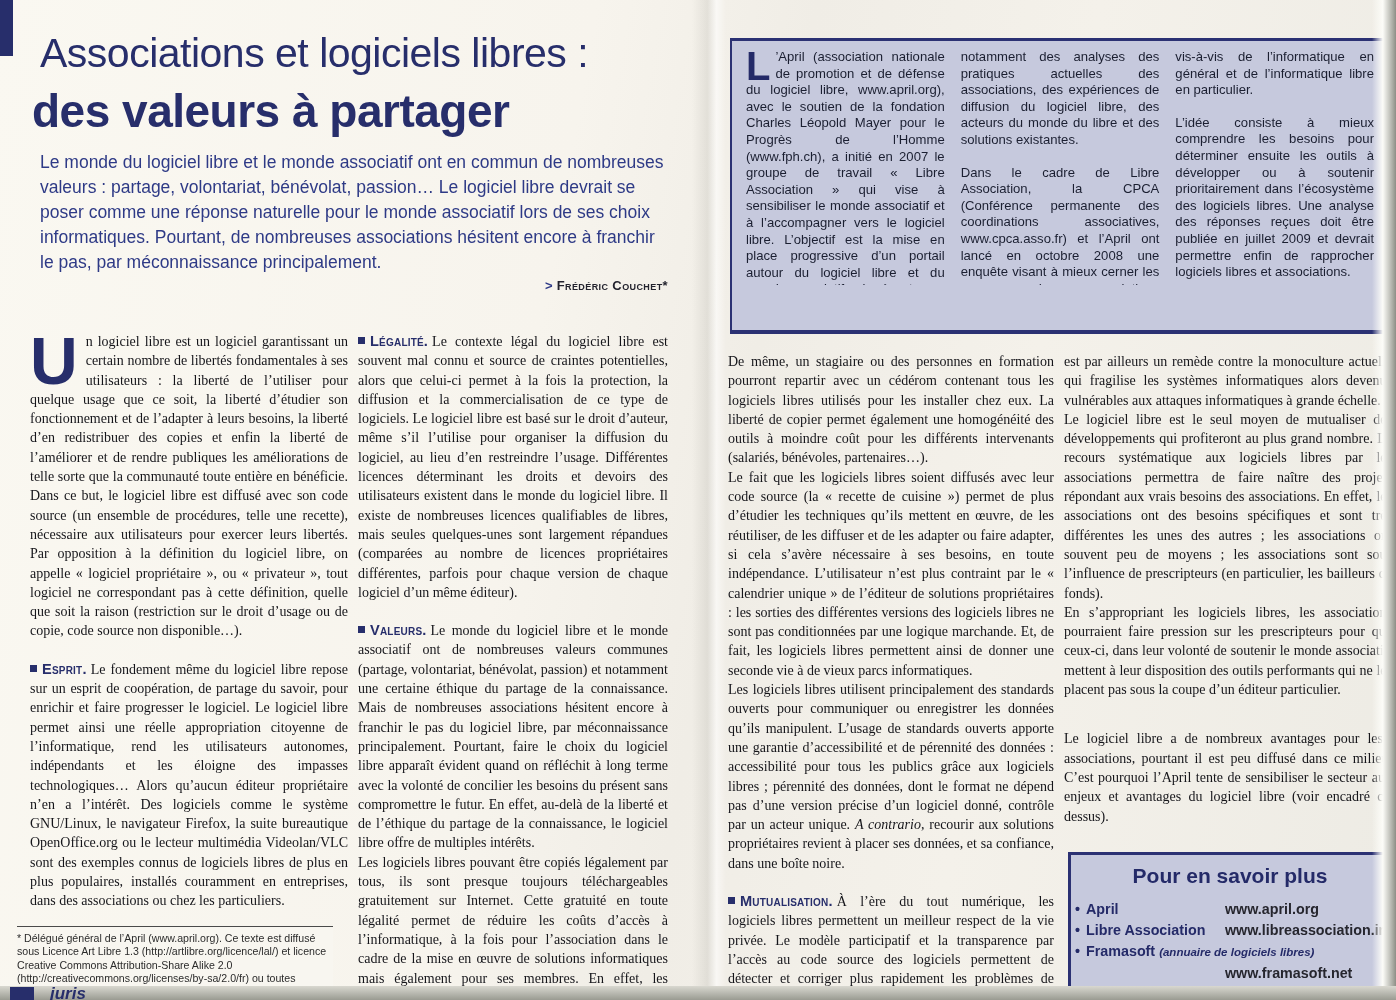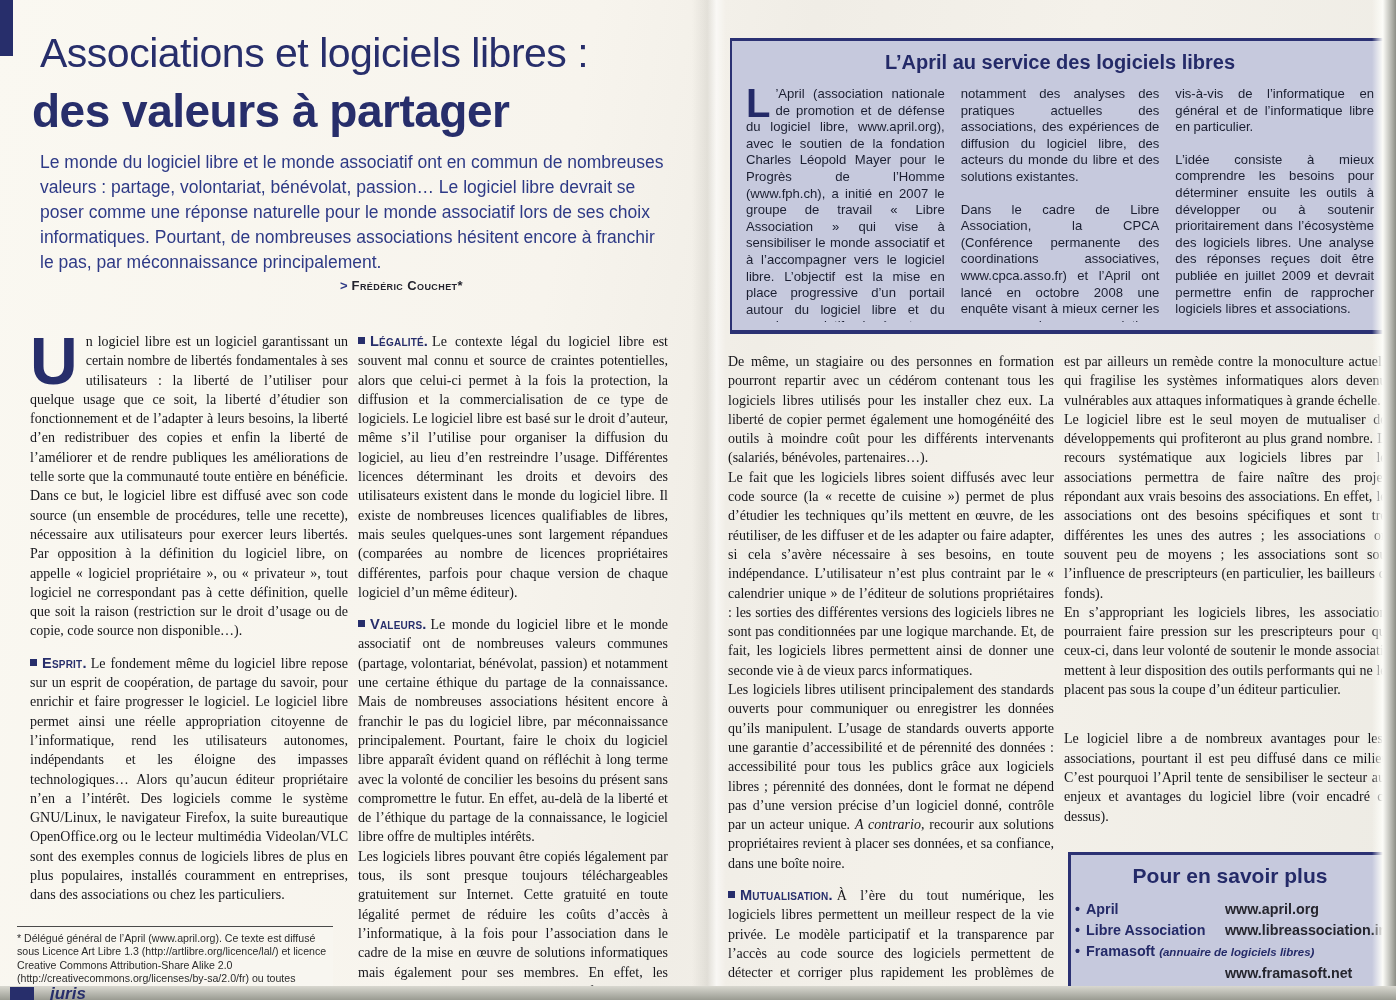--- a/index.html
+++ b/index.html
@@ -14,33 +14,33 @@
   .right-edge{position:absolute;right:0;top:0;width:24px;height:100%;
     background:linear-gradient(90deg,rgba(0,0,0,0),#fcfcf8 45%,#a7a8a0 88%,#8d8e86);}
   .bottom-band{position:absolute;left:0;bottom:0;width:100%;height:14px;
     background:linear-gradient(180deg,#d9d8d0,#9a9b92);}
   .corner-mark{position:absolute;left:0;top:0;width:13px;height:56px;background:#272e6b;}
 
   
   .title1{position:absolute;left:40px;top:30px;font-size:41px;letter-spacing:-.5px;color:#272e6b;}
   .title2{position:absolute;left:32px;top:84px;font-size:46px;font-weight:700;letter-spacing:-.5px;color:#272e6b;}
   .lede{position:absolute;left:40px;top:150px;width:628px;font-size:17.5px;line-height:25px;color:#2e3a86;}
-  .author{position:absolute;left:340px;top:278px;width:328px;font-size:13px;color:#23232e;}
+  .author{position:absolute;left:340px;top:278px;width:328px;text-align:right;font-size:13px;color:#23232e;}
   .arrow{color:#2e3a86;font-weight:700;margin-right:4px;}
   .aname{font-variant:small-caps;font-weight:700;letter-spacing:.4px;}
 
   
   .col{position:absolute;text-align:justify;font-family:"Liberation Serif",serif;
        font-size:14px;line-height:19.3px;color:#15151a;}
   #col1{left:30px;top:332px;width:318px;}
   #col2{left:358px;top:332px;width:310px;}
   #col3{left:728px;top:352px;width:326px;}
   #col4{left:1064px;top:352px;width:328px;}
   .para{margin:0;}
-  .gap{margin-top:13px;}
+  .gap{margin-top:19px;}
   .gap2{margin-top:30px;}
   .dropcap{float:left;font-family:"Liberation Sans",sans-serif;font-weight:700;
            font-size:66px;line-height:51px;color:#272e6b;margin:4px 8px 0 0;}
   .sq{display:inline-block;width:7px;height:7px;background:#272e6b;margin-right:5px;vertical-align:2px;}
   .slabel{font-family:"Liberation Sans",sans-serif;font-weight:700;font-variant:small-caps;
           color:#272e6b;letter-spacing:.2px;margin-right:4px;font-size:14.6px;}
   .italic{font-style:italic;}
   .endsq{float:right;width:9px;height:9px;background:#272e6b;margin-top:6px;}
 
   .footnote{position:absolute;left:17px;top:926px;width:316px;box-sizing:border-box;
@@ -106,21 +106,20 @@
       <p class="para gap">
         <span class="sq"></span><span class="slabel">Valeurs.</span><span>Le monde du logiciel libre et le monde associatif ont de nombreuses valeurs communes (partage, volontariat, bénévolat, passion) et notamment une certaine éthique du partage de la connaissance. Mais de nombreuses associations hésitent encore à franchir le pas du logiciel libre, par méconnaissance principalement. Pourtant, faire le choix du logiciel libre apparaît évident quand on réfléchit à long terme avec la volonté de concilier les besoins du présent sans compromettre le futur. En effet, au-delà de la liberté et de l’éthique du partage de la connaissance, le logiciel libre offre de multiples intérêts.</span>
       </p>
       <p class="para">Les logiciels libres pouvant être copiés légalement par tous, ils sont presque toujours téléchargeables gratuitement sur Internet. Cette gratuité en toute légalité permet de réduire les coûts d’accès à l’informatique, à la fois pour l’association dans le cadre de la mise en œuvre de solutions informatiques mais également pour ses membres. En effet, les membres de l’association ne seront pas forcés d’avoir recours à la copie illégale pour bénéficier des logiciels utilisés par l’association.</p>
     </div>
   </div>
 
   <div>
 
     <div class="april-box">
-      <div class="april-title">L’April au service des logiciels libres</div>
       <div class="april-cols">
         <div class="april-col">
           <p class="para">
             <span class="bdrop">L</span><span>’April (association nationale de promotion et de défense du logiciel libre, www.april.org), avec le soutien de la fondation Charles Léopold Mayer pour le Progrès de l’Homme (www.fph.ch), a initié en 2007 le groupe de travail « Libre Association » qui vise à sensibiliser le monde associatif et à l’accompagner vers le logiciel libre. L’objectif est la mise en place progressive d’un portail autour du logiciel libre et du monde associatif qui présentera</span>
           </p>
         </div>
         <div class="april-col">
           <p class="para">notamment des analyses des pratiques actuelles des associations, des expériences de diffusion du logiciel libre, des acteurs du monde du libre et des solutions existantes.</p>
           <p class="para bgap">Dans le cadre de Libre Association, la CPCA (Conférence permanente des coordinations associatives, www.cpca.asso.fr) et l’April ont lancé en octobre 2008 une enquête visant à mieux cerner les usages des associations françaises</p>
         </div>

